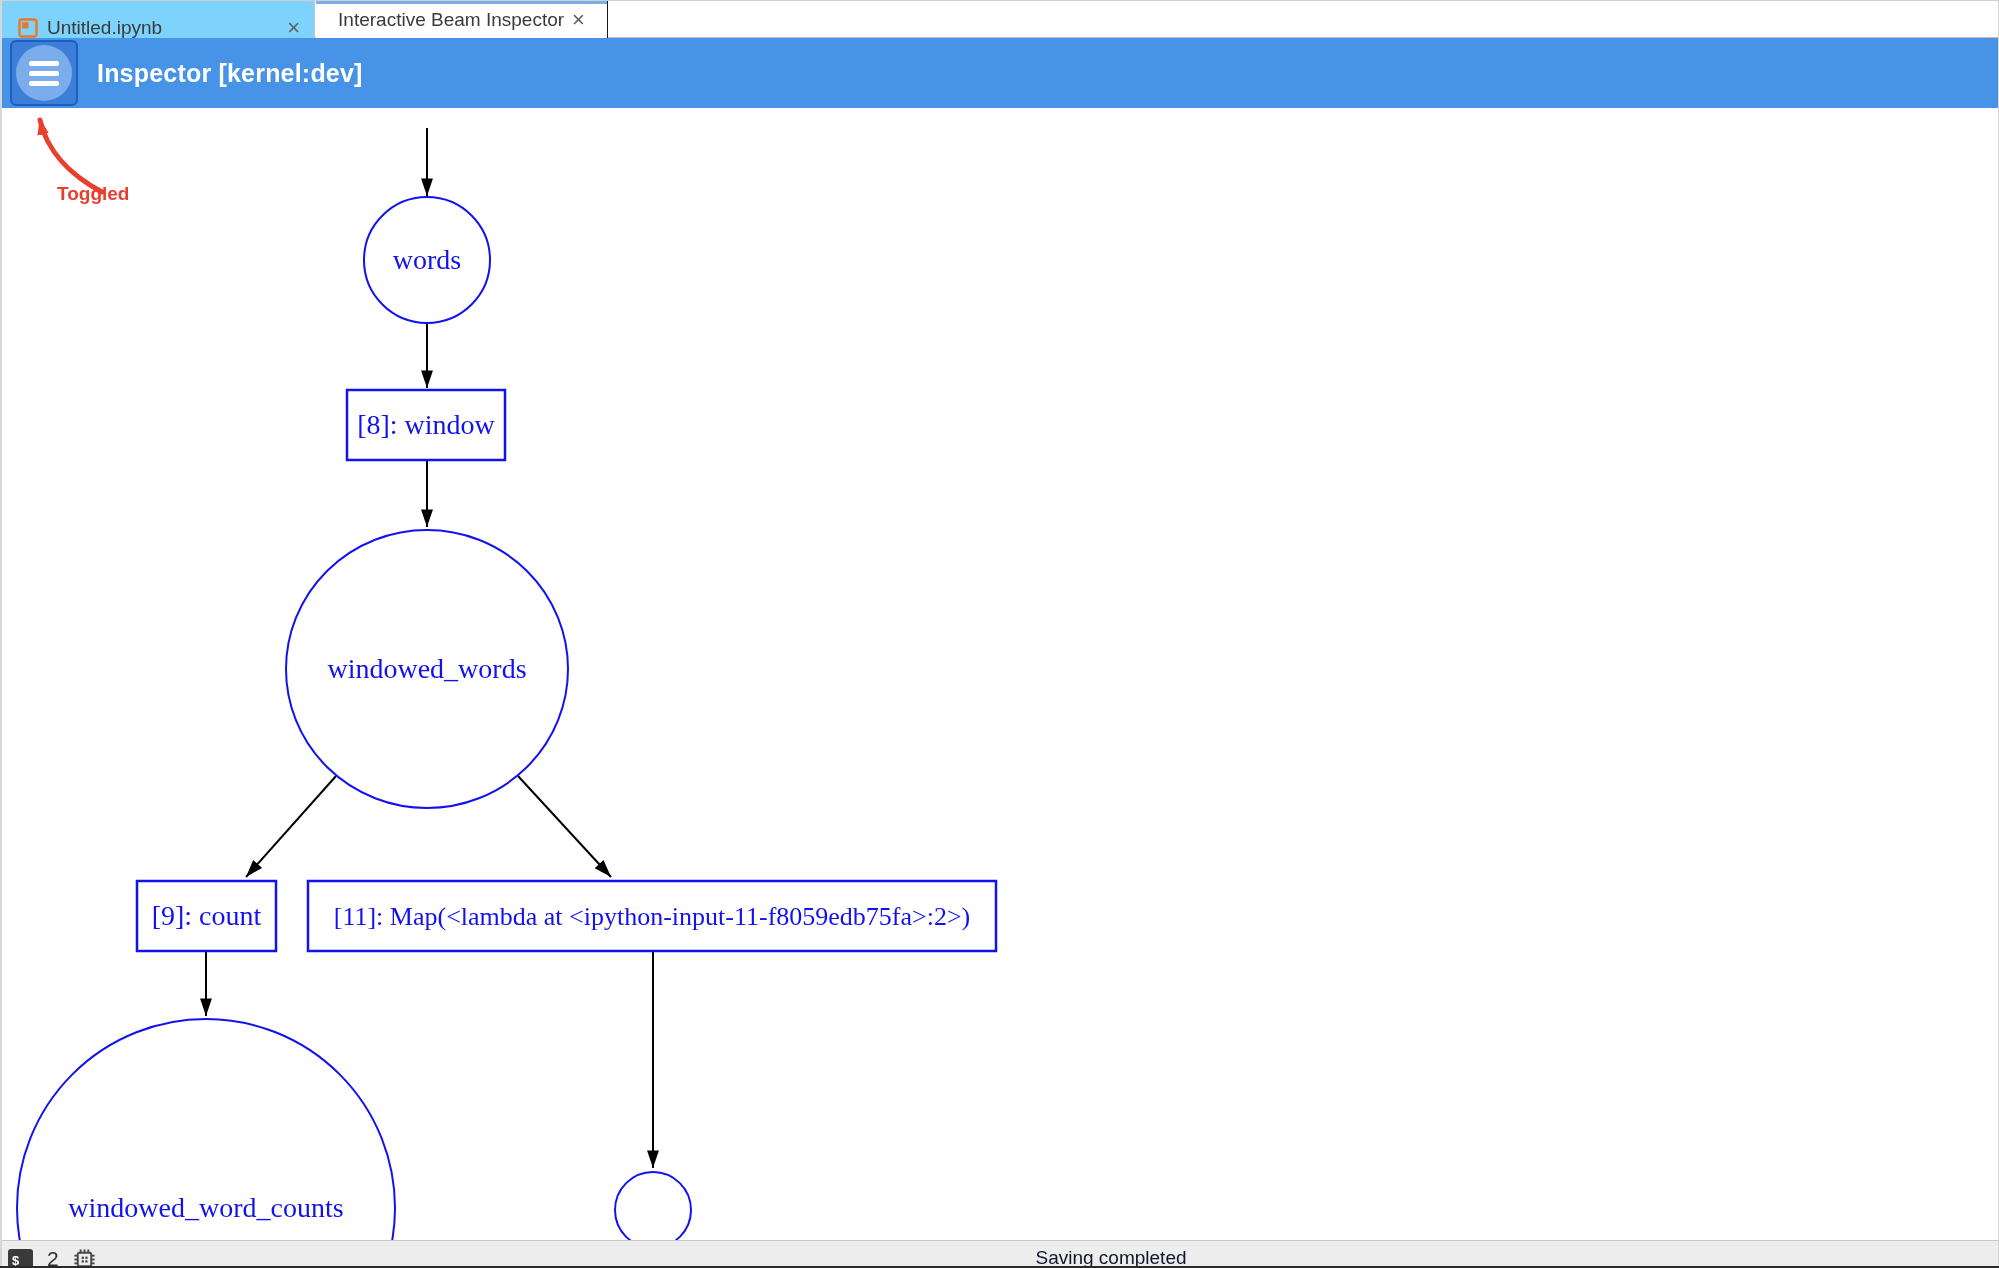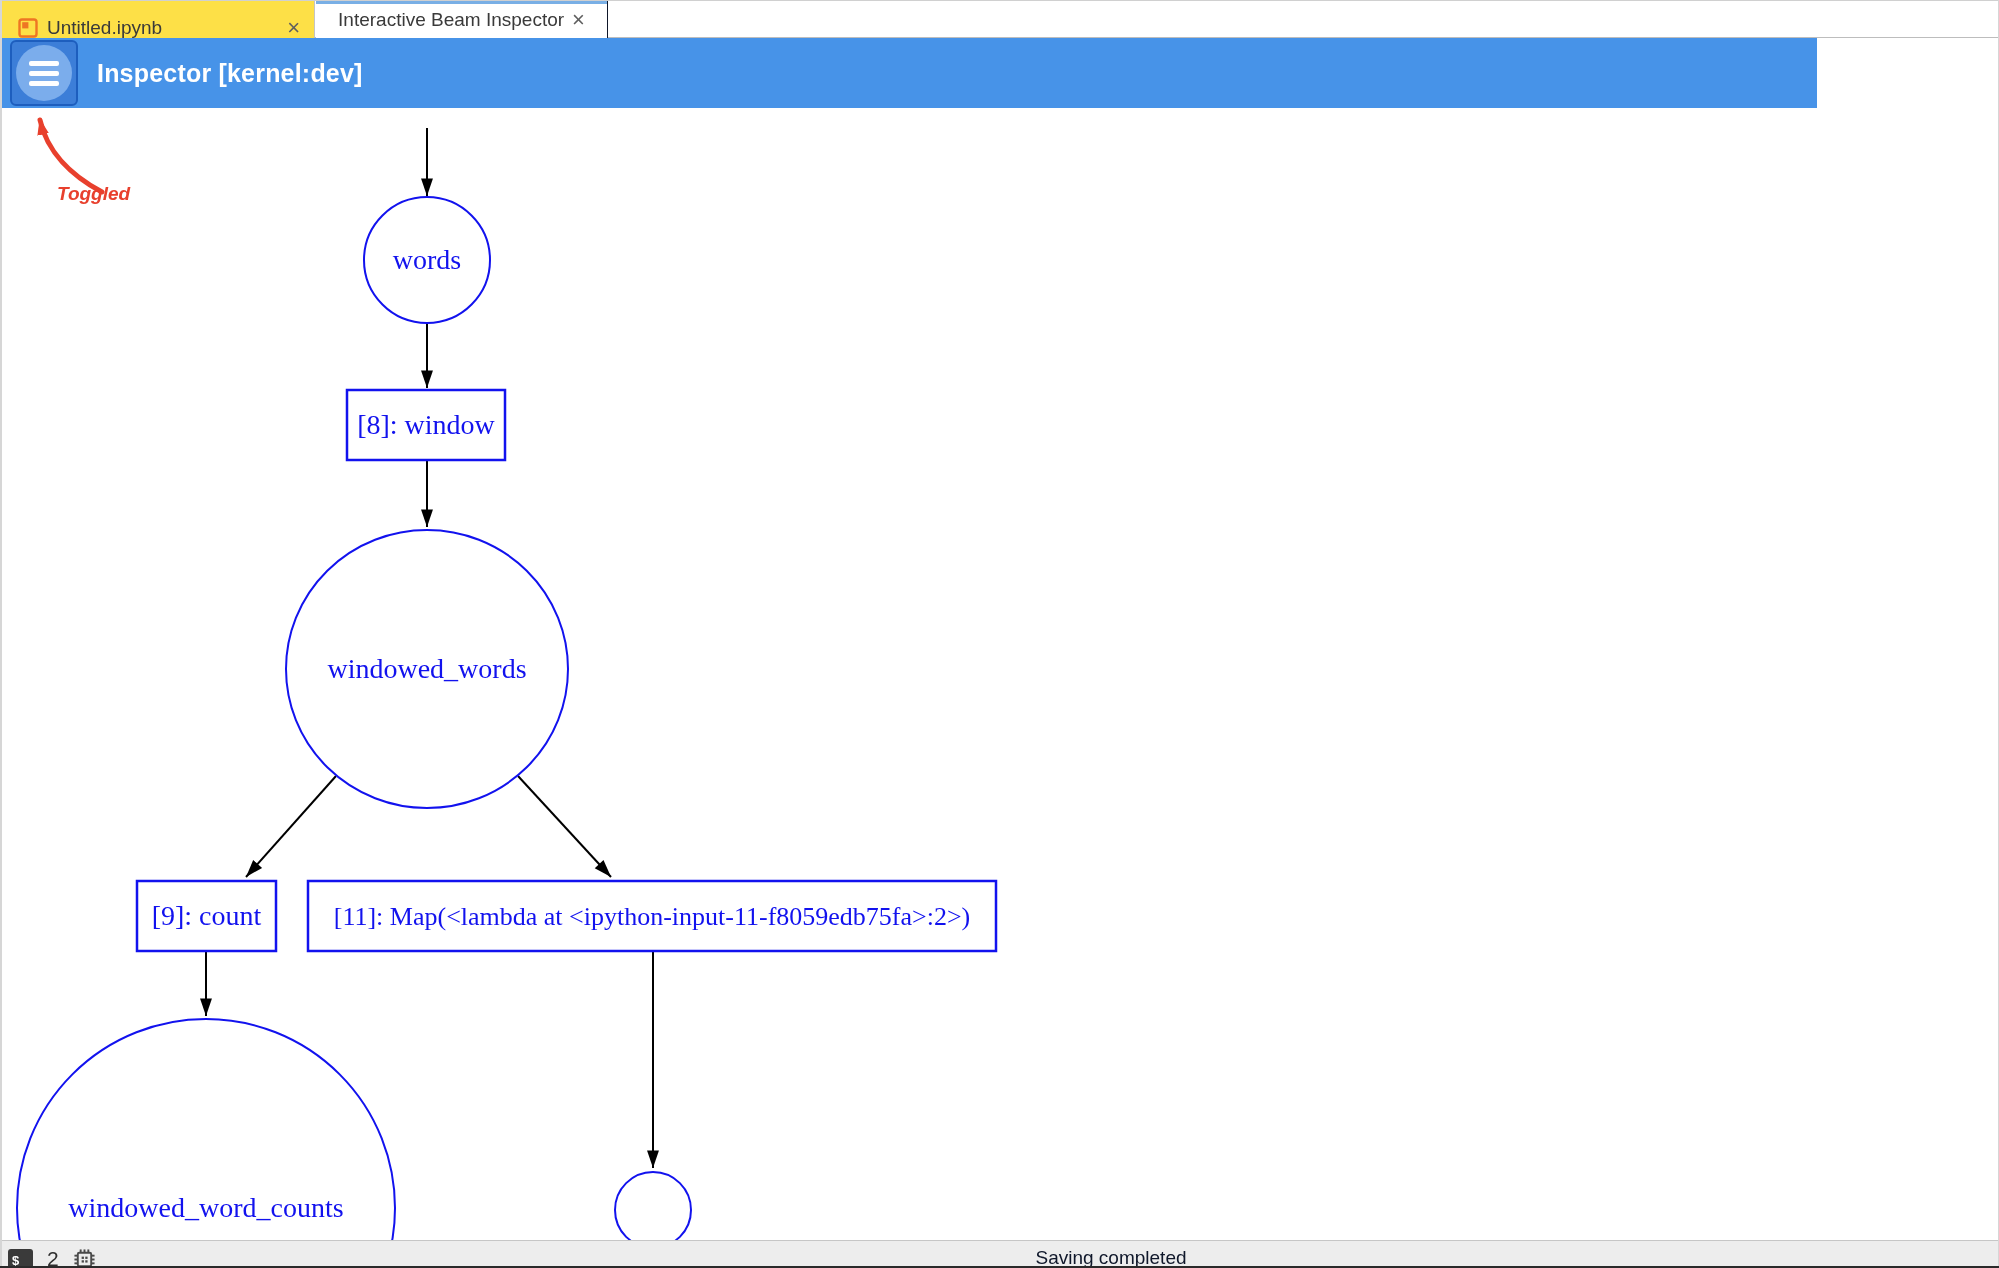--- a/index.html
+++ b/index.html
@@ -7,47 +7,47 @@
               font-family:"Liberation Sans", sans-serif; position:relative; }
 
   
   .win-border-left  { position:absolute; left:0; top:0; bottom:0; width:2px; background:#d6d6d6; z-index:9; }
   .win-border-right { position:absolute; right:0; top:0; bottom:0; width:1px; background:#d6d6d6; z-index:9; }
 
   
   .tabbar { position:absolute; left:0; top:0; width:1999px; height:38px; background:#ffffff;
             border-top:1px solid #d0d0d0; border-bottom:1px solid #bdbdbd; z-index:5; }
   .tab { position:absolute; top:0; height:38px; display:flex; align-items:center; cursor:default; }
-  .tab-inactive { left:2px; width:313px; background:#fde047; border-right:1px solid #c4c4c4;
+  .tab-inactive { left:2px; width:313px; background:#7dd3fc; border-right:1px solid #c4c4c4;
                   padding:16px 14px 0 16px; gap:9px; }
   .tab-active { left:316px; width:292px; background:#ffffff; border-right:1px solid #0f172a;
                 box-shadow: inset 0 3px 0 #79afe5; justify-content:center; gap:8px; }
   .tab-label { font-size:19px; color:#3a3a3a; white-space:nowrap; overflow:hidden; }
   .tab-inactive .tab-label { flex:1; }
   .tab-close { font-size:22px; color:#5f5f5f; font-weight:400; line-height:20px; cursor:pointer; }
   .nb-icon { width:20px; height:20px; flex:0 0 auto; }
 
   
-  .header { position:absolute; left:0; top:38px; width:1817px; height:70px; background:#4793e8; z-index:5; }
+  .header { position:absolute; left:0; top:38px; width:1999px; height:70px; background:#4793e8; z-index:5; }
   .menu-btn { position:absolute; left:10px; top:2px; width:68px; height:66px; border-radius:6px;
               border:2px solid #1d5ebe; background:#3c7ed8; cursor:pointer;
               display:flex; align-items:center; justify-content:center; }
   .menu-btn .circle { width:56px; height:56px; border-radius:50%; background:#7badec;
                       display:flex; flex-direction:column; align-items:center; justify-content:center; gap:5px; }
   .menu-btn .bar { width:30px; height:5px; background:#ffffff; border-radius:2px; }
   .header-title { position:absolute; left:97px; top:0; height:70px; line-height:70px;
                   color:#ffffff; font-size:25px; font-weight:600; letter-spacing:0.2px; }
 
   
   #graph-svg { position:absolute; left:0; top:0; z-index:1; }
 
   
   #annot-svg { position:absolute; left:0; top:0; z-index:8; pointer-events:none; }
   .annot-label { position:absolute; left:57px; top:183px; color:#e8402d; font-size:19px;
-                 font-weight:700; z-index:8;font-style:italic; }
+                 font-weight:700; z-index:8; }
 
   
   .statusbar { position:absolute; left:0; top:1240px; width:1999px; height:40px; background:#ededed;
                border-top:1px solid #c6c6c6; z-index:6; display:flex; align-items:flex-start; }
   .status-left { display:flex; align-items:center; gap:14px; padding:6px 0 0 8px; }
   .terminal-icon { width:25px; height:20px; background:#3a3a3a; border-radius:3px; color:#ffffff;
                    font-size:13px; font-weight:700; display:flex; align-items:flex-end; padding:0 0 1px 4px; }
   .kernel-count { font-size:21px; color:#2e2e2e; }
   .status-msg { position:absolute; left:1111px; top:6px; transform:translateX(-50%);
                 font-size:19px; color:#0f172a; white-space:nowrap; }

